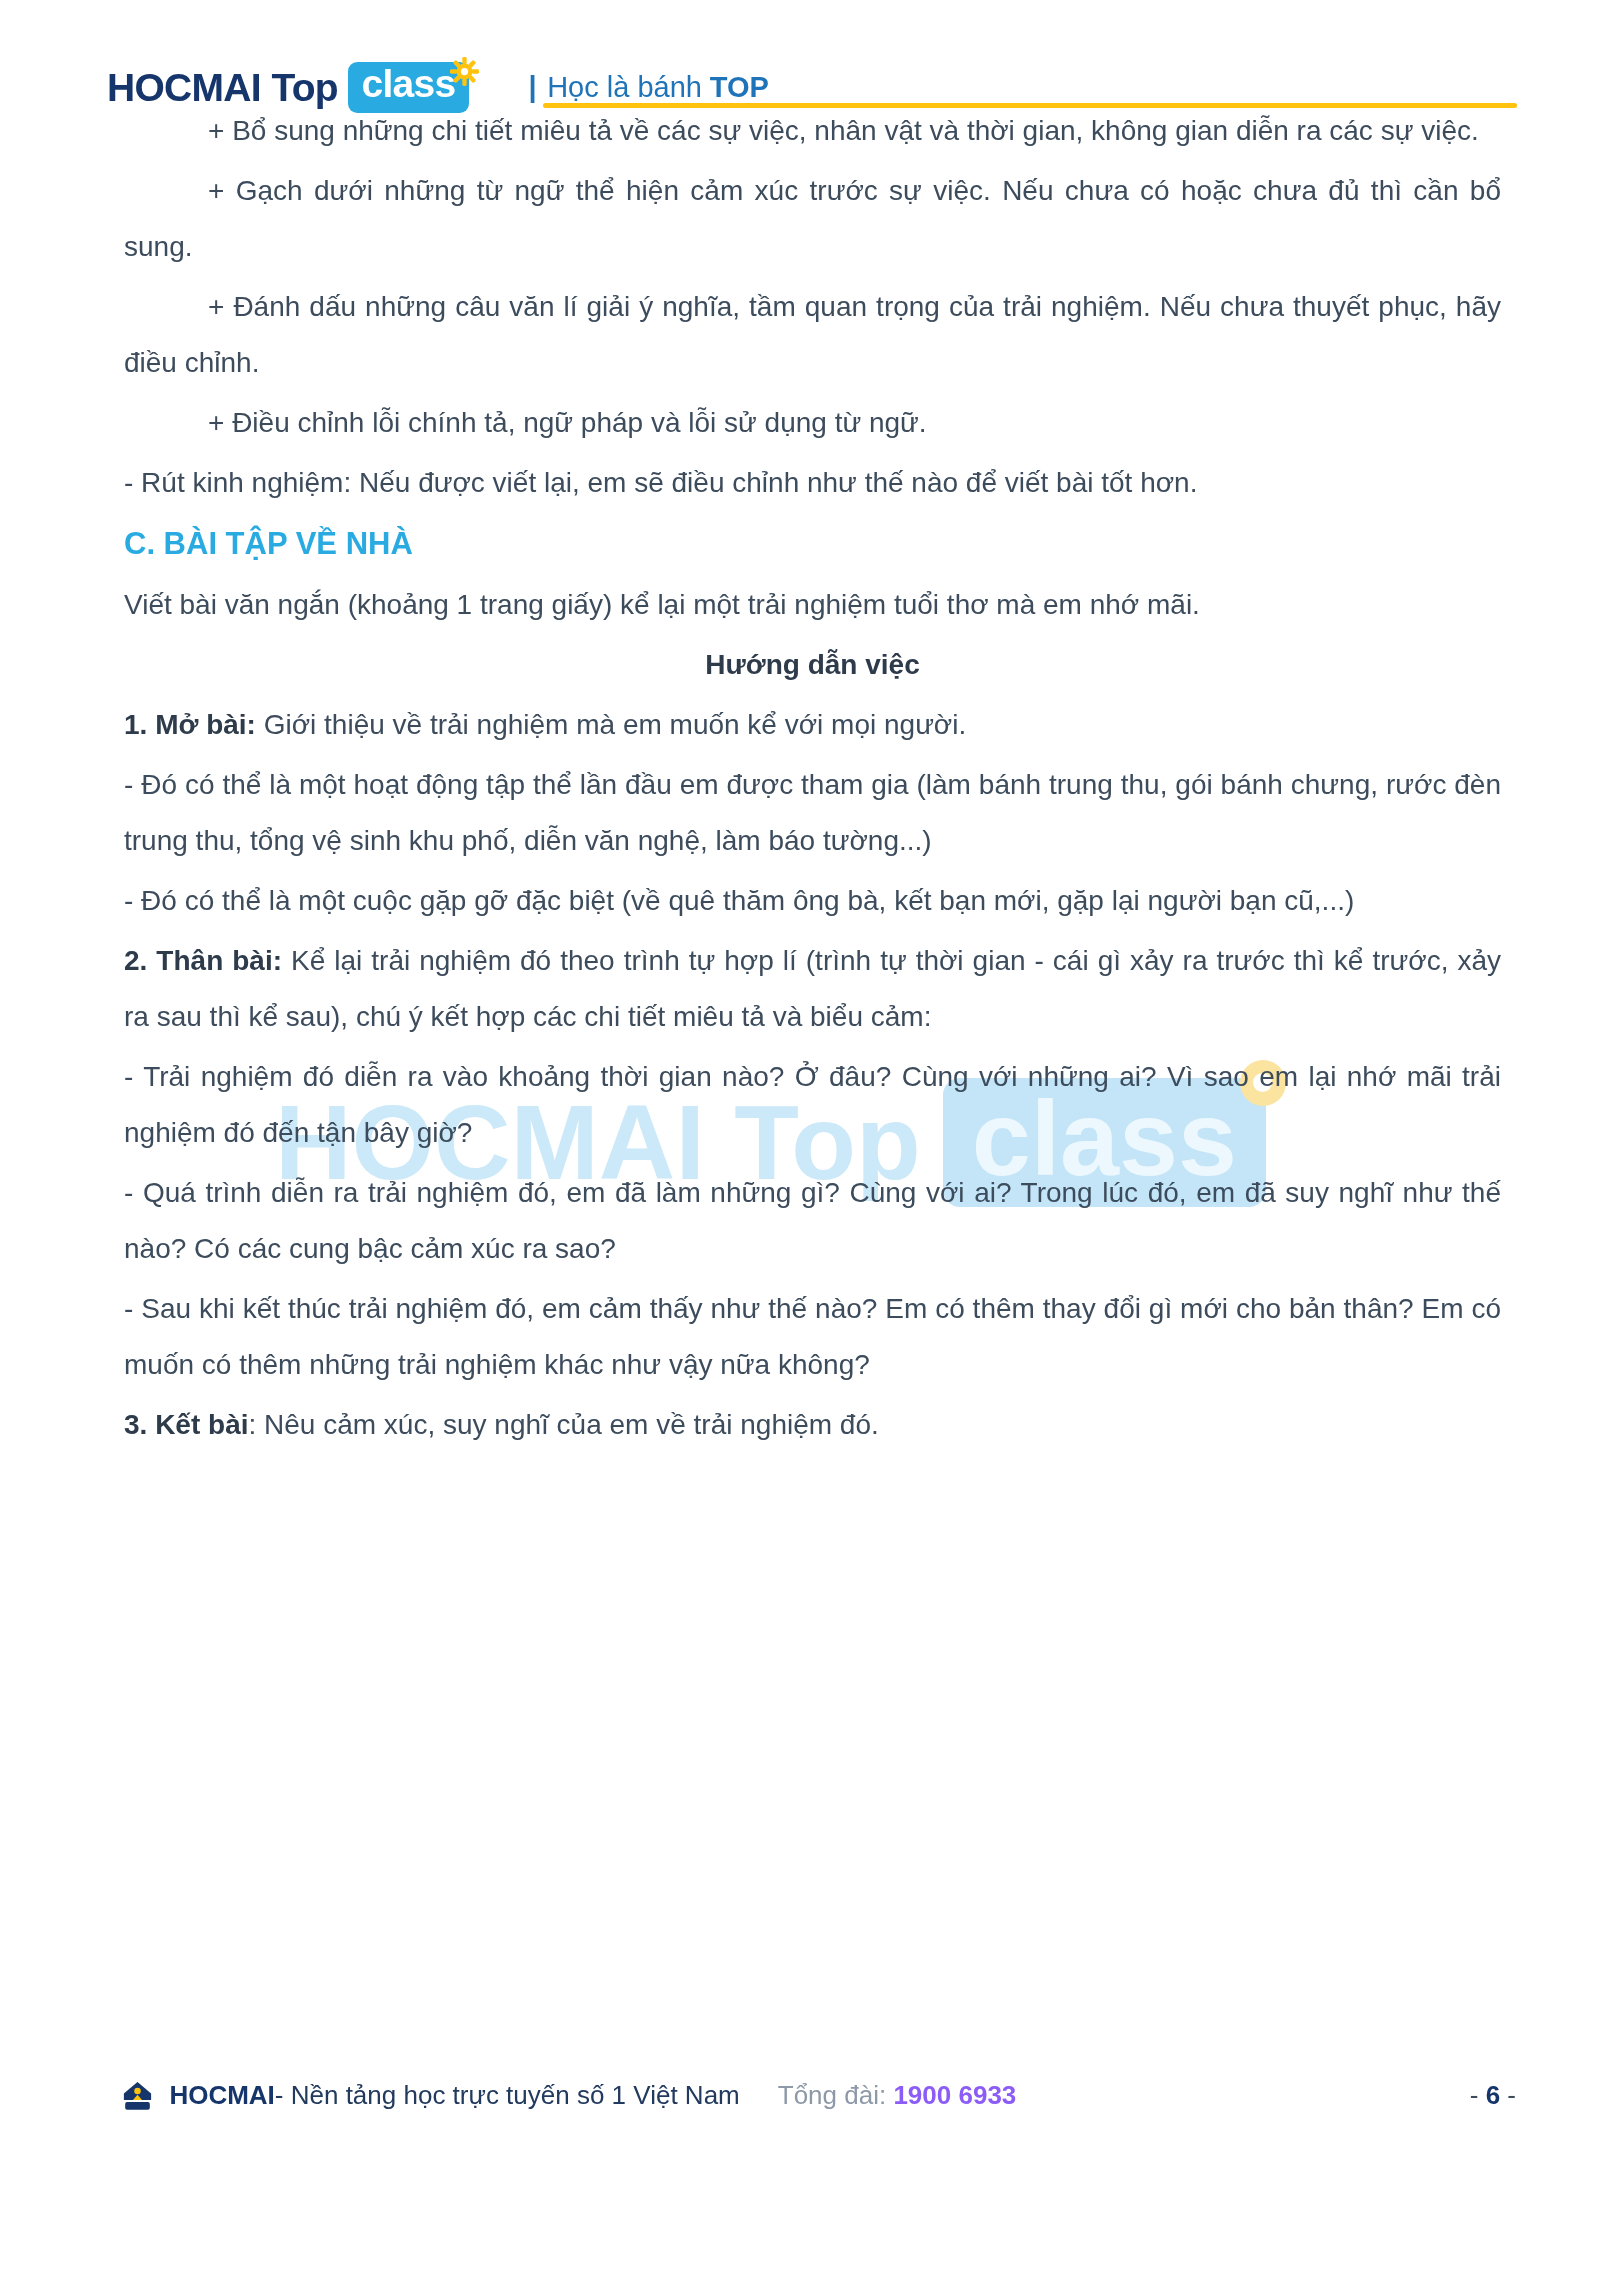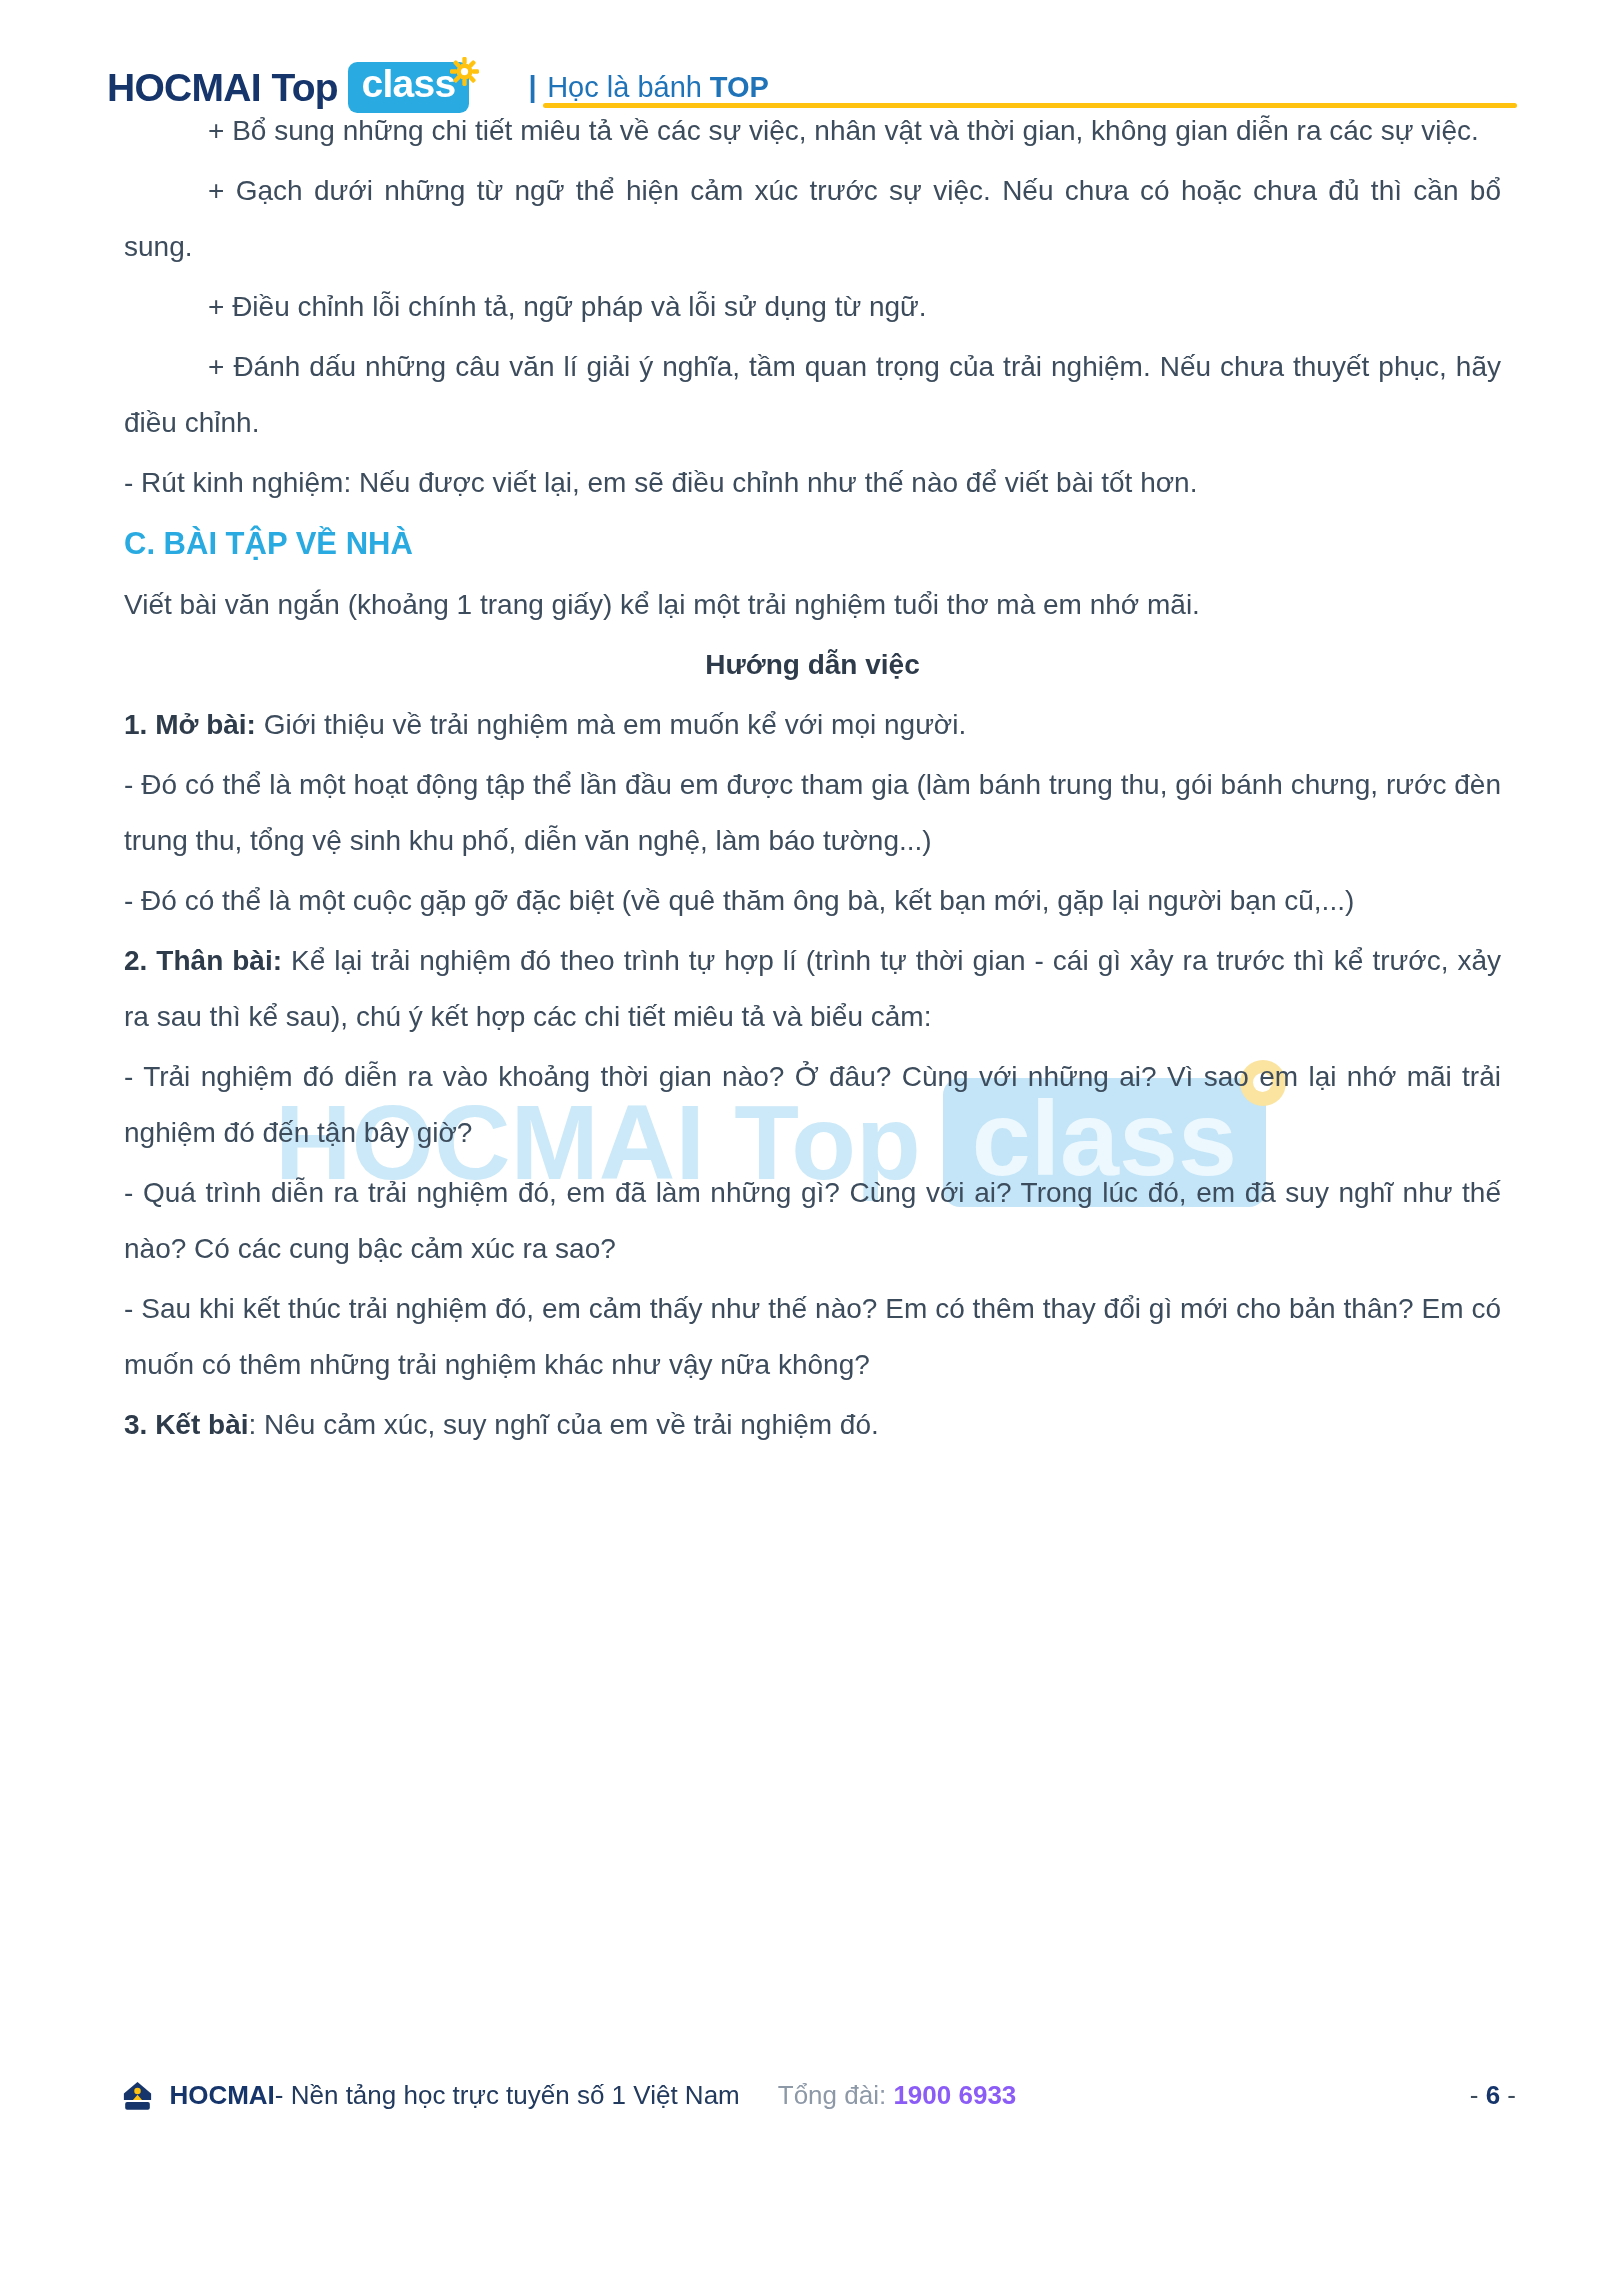--- a/index.html
+++ b/index.html
@@ -113,22 +113,22 @@
     <span>HOCMAI Top</span>
     <span class="wm-class">
       <span>class</span>
       <span class="wm-gear"></span>
     </span>
   </div>
 
   <div class="main">
     <p class="plus">+ Bổ sung những chi tiết miêu tả về các sự việc, nhân vật và thời gian, không gian diễn ra các sự việc.</p>
     <p class="plus">+ Gạch dưới những từ ngữ thể hiện cảm xúc trước sự việc. Nếu chưa có hoặc chưa đủ thì cần bổ sung.</p>
+    <p class="plus">+ Đánh dấu những câu văn lí giải ý nghĩa, tầm quan trọng của trải nghiệm. Nếu chưa thuyết phục, hãy điều chỉnh.</p>
     <p class="plus">+ Điều chỉnh lỗi chính tả, ngữ pháp và lỗi sử dụng từ ngữ.</p>
-    <p class="plus">+ Đánh dấu những câu văn lí giải ý nghĩa, tầm quan trọng của trải nghiệm. Nếu chưa thuyết phục, hãy điều chỉnh.</p>
     <p>- Rút kinh nghiệm: Nếu được viết lại, em sẽ điều chỉnh như thế nào để viết bài tốt hơn.</p>
 
     <p class="section-heading">C. BÀI TẬP VỀ NHÀ</p>
 
     <p>Viết bài văn ngắn (khoảng 1 trang giấy) kể lại một trải nghiệm tuổi thơ mà em nhớ mãi.</p>
     <p class="solution-heading">Hướng dẫn việc</p>
 
     <p><span class="lead">1. Mở bài:</span><span> Giới thiệu về trải nghiệm mà em muốn kể với mọi người.</span></p>
 
     <p>- Đó có thể là một hoạt động tập thể lần đầu em được tham gia (làm bánh trung thu, gói bánh chưng, rước đèn trung thu, tổng vệ sinh khu phố, diễn văn nghệ, làm báo tường...)</p>

